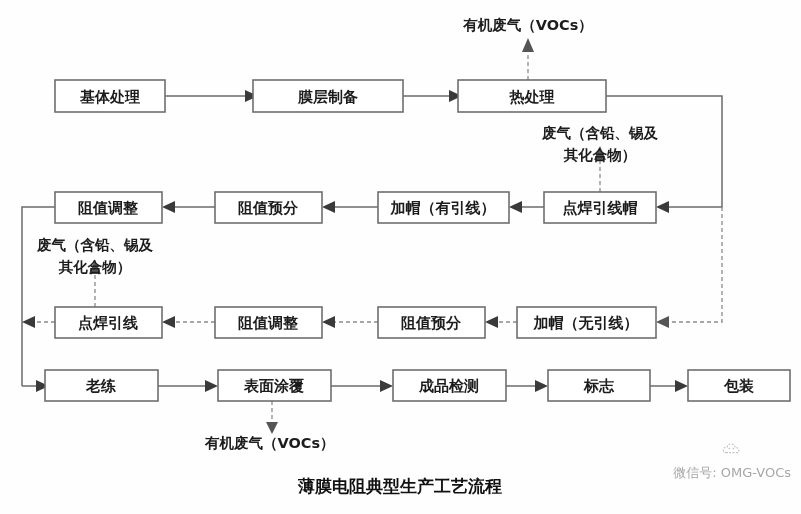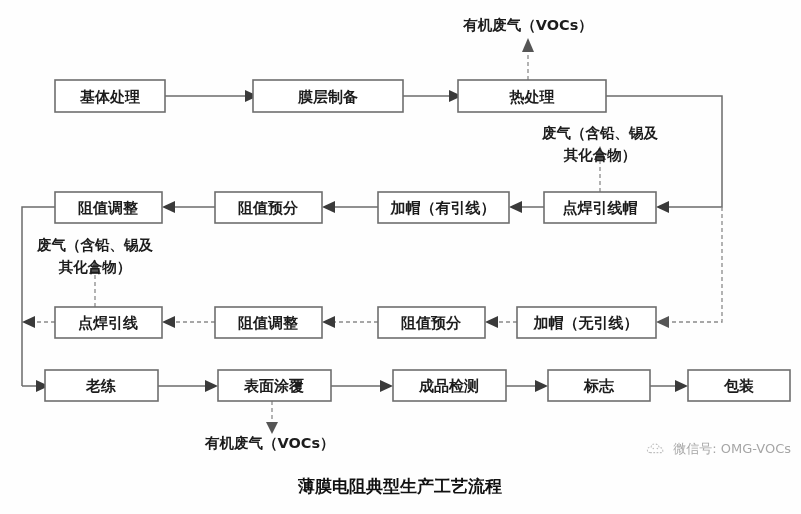--- a/index.html
+++ b/index.html
@@ -76,20 +76,21 @@
   }
   
   #watermark {
     position: absolute;
     right: 10px;
     top: 440px;
     display: flex;
     align-items: center;
     gap: 6px;
     opacity: 0.62;
+    flex-direction: column;
   }
   #watermark .wm-text {
     font-family: "DejaVu Sans", "Liberation Sans", sans-serif;
     font-size: 13px;
     color: #6f6f6f;
     white-space: nowrap;
   }
   #watermark .wm-logo {
     width: 22px;
     height: 18px;

